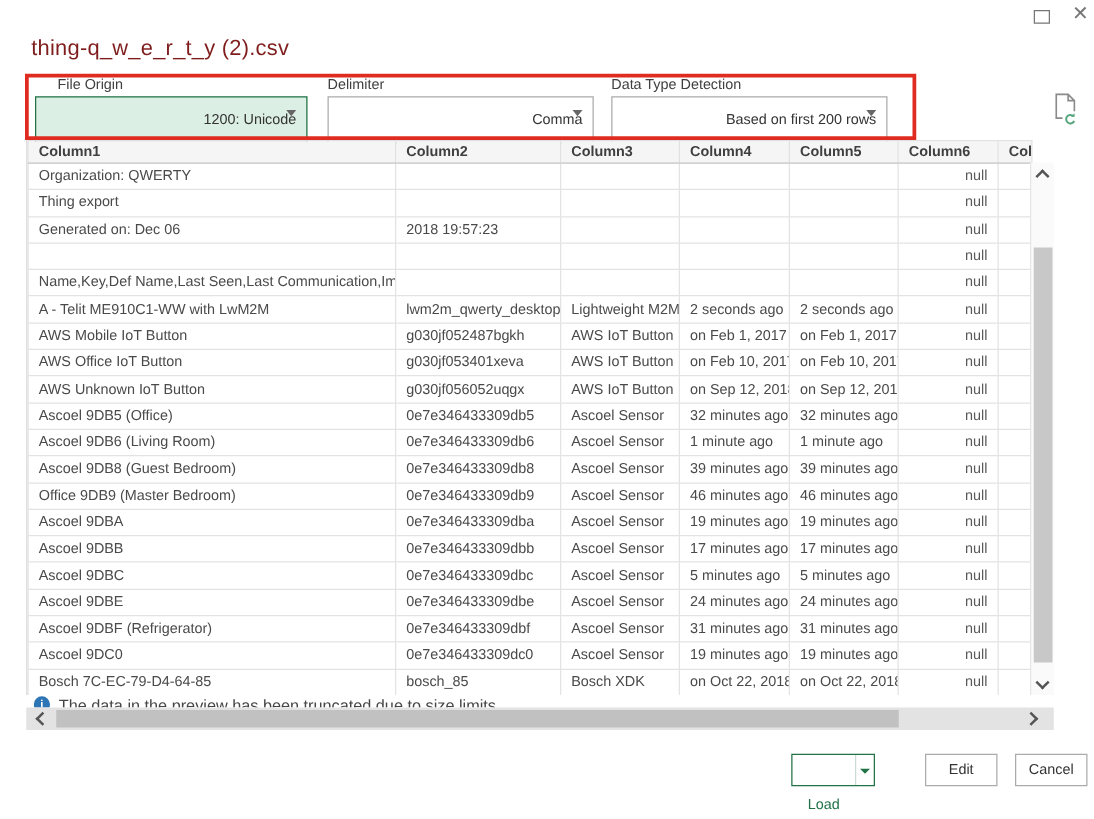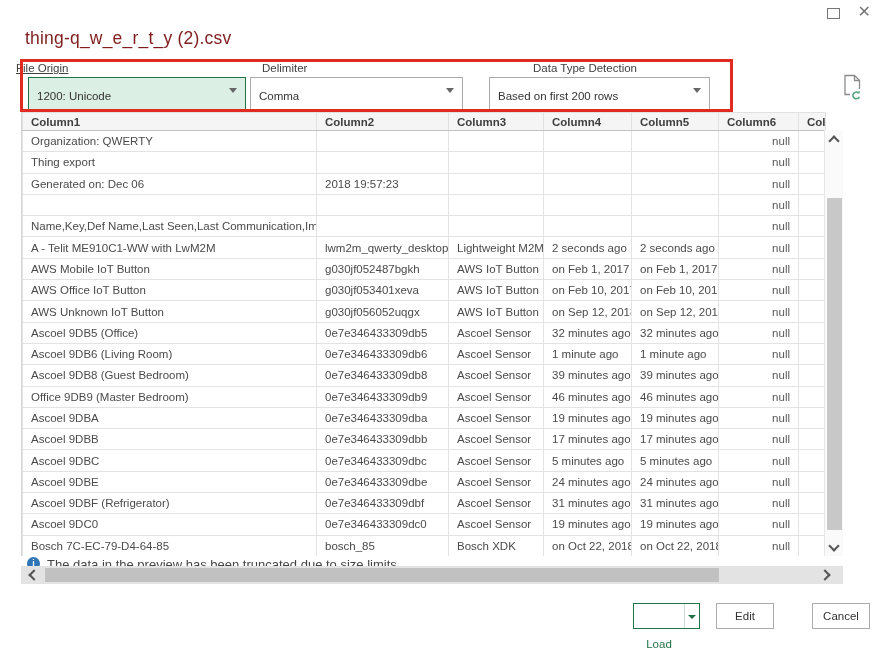--- a/index.html
+++ b/index.html
@@ -16,30 +16,30 @@
   .dlg-title { position:absolute; left:25px; top:28px; font-size:17.5px; font-weight:400;
                color:#7f1d1d; letter-spacing:.2px; }
 
   
   .annotation { position:absolute; left:20px; top:59px; width:713px; height:53px;
                 border:3px solid #e02b20; pointer-events:none; z-index:30; }
 
   
   .field-label { position:absolute; top:62px; font-size:11.5px; color:#404040; }
   .combo { position:absolute; top:77px; height:38px; border:1px solid #ababab; background:#fff;
-           display:flex; align-items:center; padding:0 8px; font-size:11.5px; color:#333; cursor:pointer; }
+           display:flex; align-items:center; padding:0 8px; font-size:11.5px; color:#333; cursor:pointer;justify-content:flex-end; }
   .combo .caret { position:absolute; right:8px; top:10px; width:0; height:0;
                   border-left:4px solid transparent; border-right:4px solid transparent;
                   border-top:5px solid #666; }
   .combo.origin { left:28px; width:218px; background:#dcefe4; border-color:#217346; }
-  .lbl-origin { left:16px;text-decoration:underline; }
-  .combo.delim { left:250px; width:213px; }
+  .lbl-origin { left:46px; }
+  .combo.delim { left:262px; width:213px; }
   .lbl-delim { left:262px; }
   .combo.dtd { left:489px; width:221px; }
-  .lbl-dtd { left:489px;margin-left:44px; }
+  .lbl-dtd { left:489px; }
 
   
   .refresh { position:absolute; left:842px; top:74px; cursor:pointer; }
 
   
   .table-wrap { position:absolute; left:21px; top:112px; width:869px; height:444px;
                 overflow:hidden; border-left:1px solid #d6d6d6; border-right:1px solid #d6d6d6; }
   table { border-collapse:collapse; table-layout:fixed; width:803px; font-size:11.5px; }
   col.c1{width:294px} col.c2{width:132px} col.c3{width:95px} col.c4{width:88px}
   col.c5{width:87px} col.c6{width:80px} col.c7{width:27px}
@@ -78,21 +78,21 @@
   
   .btn { position:absolute; top:603px; height:26px; background:#fff; border:1px solid #ababab;
          font-size:11.5px; color:#333; text-align:center; line-height:24px; cursor:pointer; }
   .load-split { position:absolute; left:633px; top:603px; width:67px; height:26px;
                 border:1px solid #217346; display:flex; cursor:pointer; }
   .load-main { flex:1; font-size:11.5px; color:#217346; text-align:center; line-height:24px;margin-top:28px; }
   .load-arrow { width:15px; border-left:1px solid #c9dcd2; position:relative; }
   .load-arrow::before { content:""; position:absolute; left:3px; top:11px; width:0; height:0;
                         border-left:4px solid transparent; border-right:4px solid transparent;
                         border-top:4px solid #217346; }
-  .btn.edit { left:716px; width:58px; }
+  .btn.edit { left:740px; width:58px; }
   .btn.cancel { left:789px; width:58px;margin-left:23px; }
 </style>
 </head>
 <body>
 
 <div class="window">
 
   <div class="win-controls">
     <div class="max-btn"></div>
     <div class="close-btn">✕</div>

